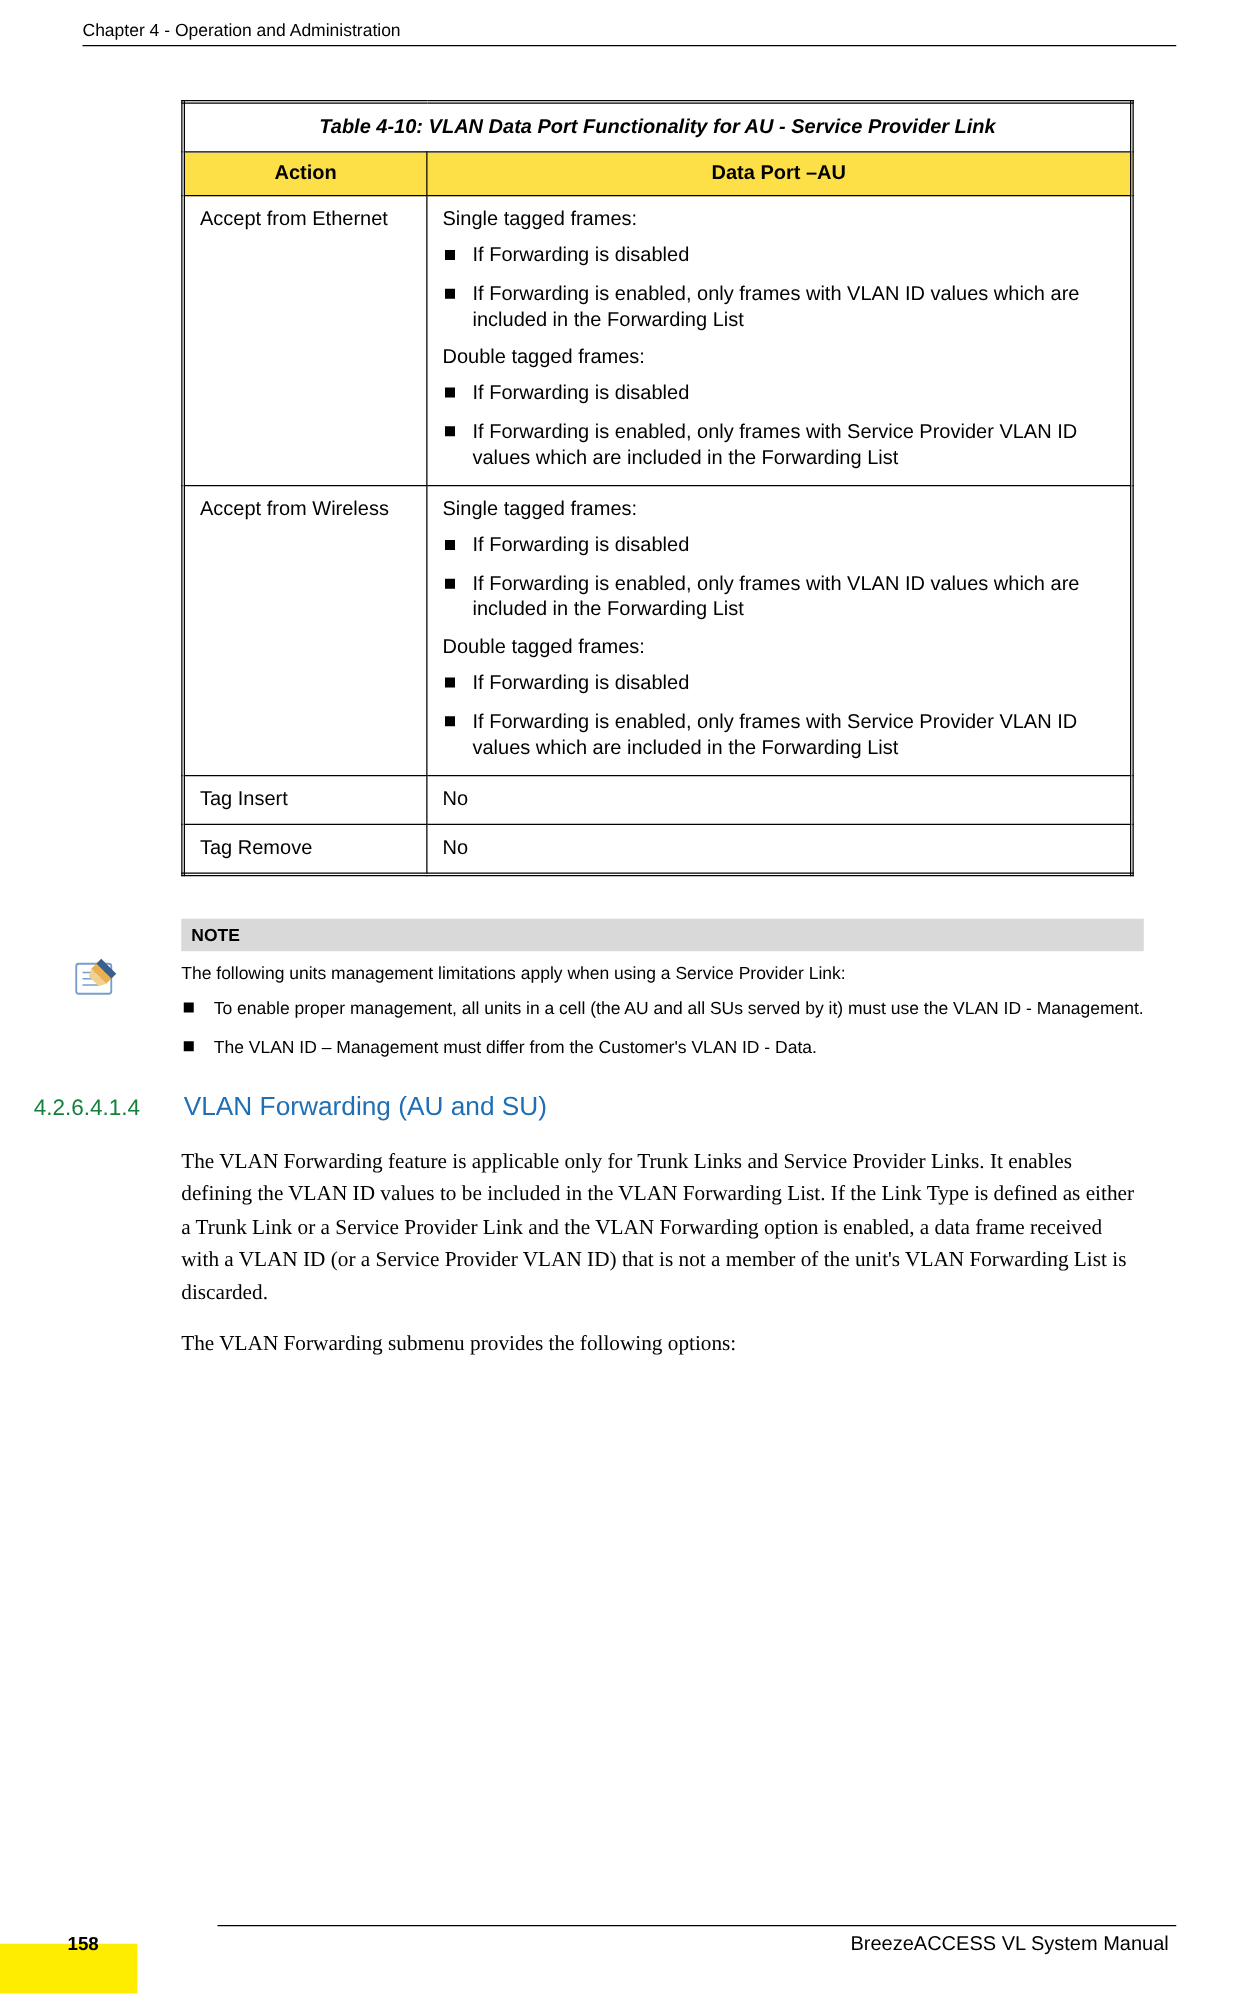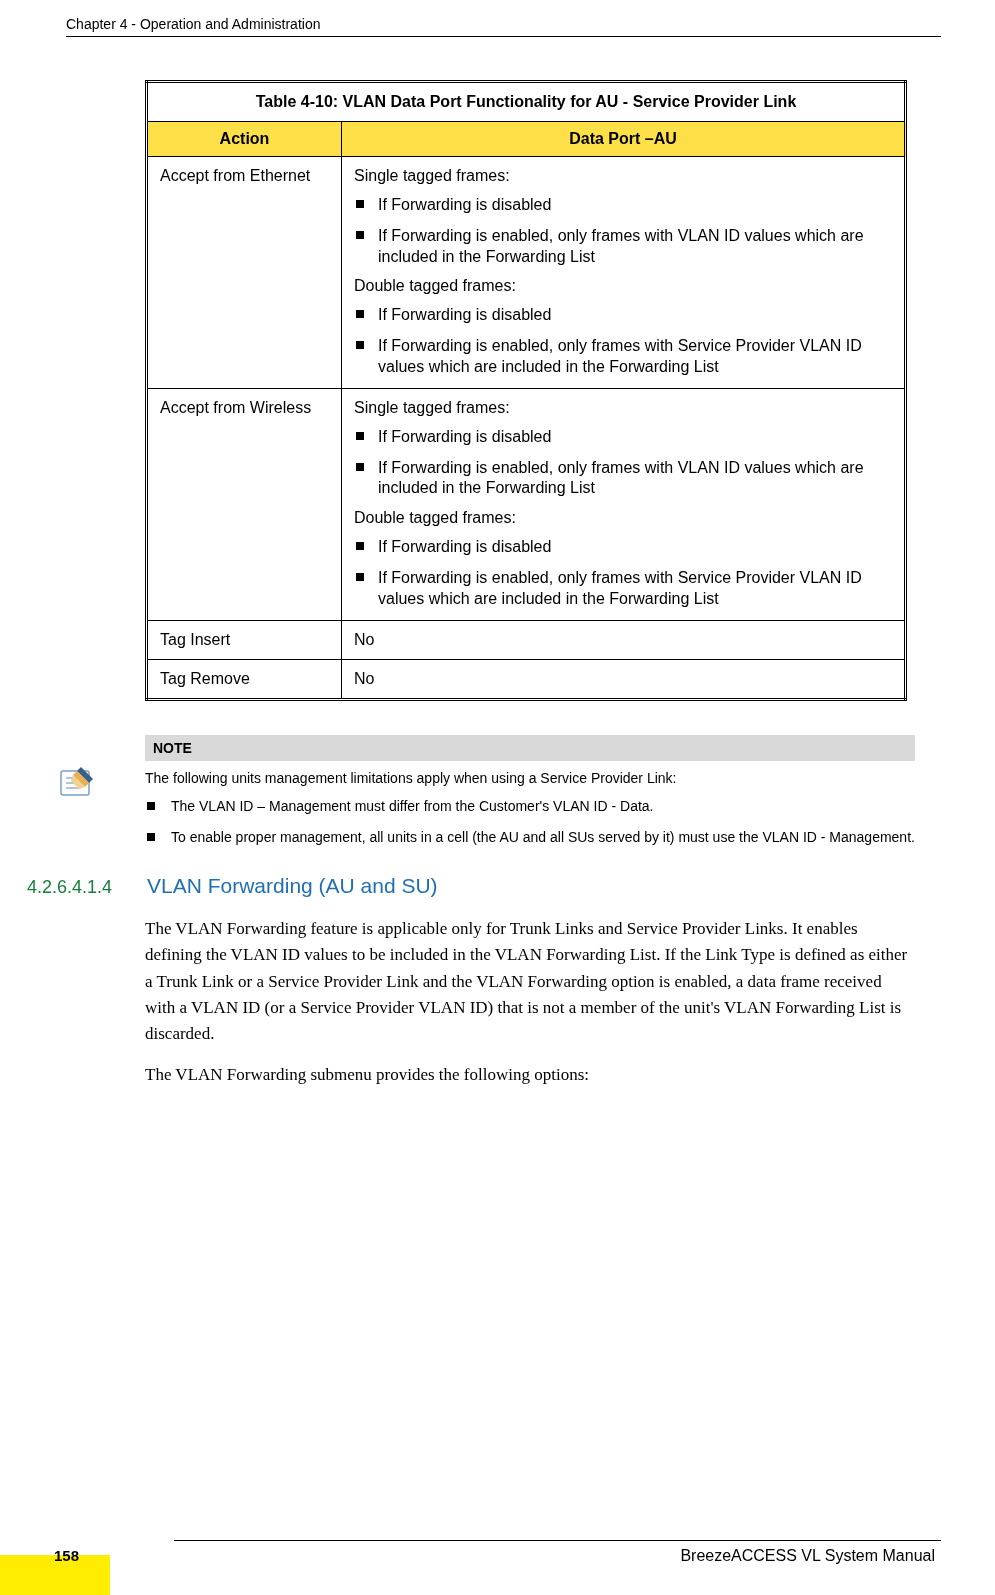--- a/index.html
+++ b/index.html
@@ -35,20 +35,21 @@
     border: 1px solid #000;
     padding: 10px 12px;
     font-size: 16px;
     vertical-align: top;
   }
   .table-title td {
     text-align: center;
     font-weight: bold;
     padding: 16px 8px 14px 8px;
     border-bottom: 1px solid #000;
+    font-style: italic;
   }
   tr.header-row th {
     background: #fde047;
     font-weight: bold;
     text-align: center;
     padding: 8px;
   }
   .col-action { width: 195px; }
   .cell-content p.lead { margin-bottom: 10px; }
   .cell-content p.mid { margin: 10px 0; }
@@ -228,22 +229,22 @@
         <line x1="7" y1="23" x2="20" y2="23" stroke="#7a9ec9" stroke-width="1.2"></line>
         <polygon points="22,2 34,14 30,18 18,6" fill="#3a5f8a"></polygon>
         <polygon points="18,6 30,18 26,22 14,10" fill="#e8b050"></polygon>
         <polygon points="14,10 26,22 20,24 12,16" fill="#f2d090"></polygon>
       </svg>
     </div>
     <div class="note-header">NOTE</div>
     <div class="note-body">
       <p>The following units management limitations apply when using a Service Provider Link:</p>
       <ul class="square">
+        <li>To enable proper management, all units in a cell (the AU and all SUs served by it) must use the VLAN ID - Management.</li>
         <li>The VLAN ID – Management must differ from the Customer's VLAN ID - Data.</li>
-        <li>To enable proper management, all units in a cell (the AU and all SUs served by it) must use the VLAN ID - Management.</li>
       </ul>
     </div>
   </div>
 
   <div class="section-row">
     <div class="section-num">4.2.6.4.1.4</div>
     <div class="section-title">VLAN Forwarding (AU and SU)</div>
   </div>
 
   <div class="body-text">

